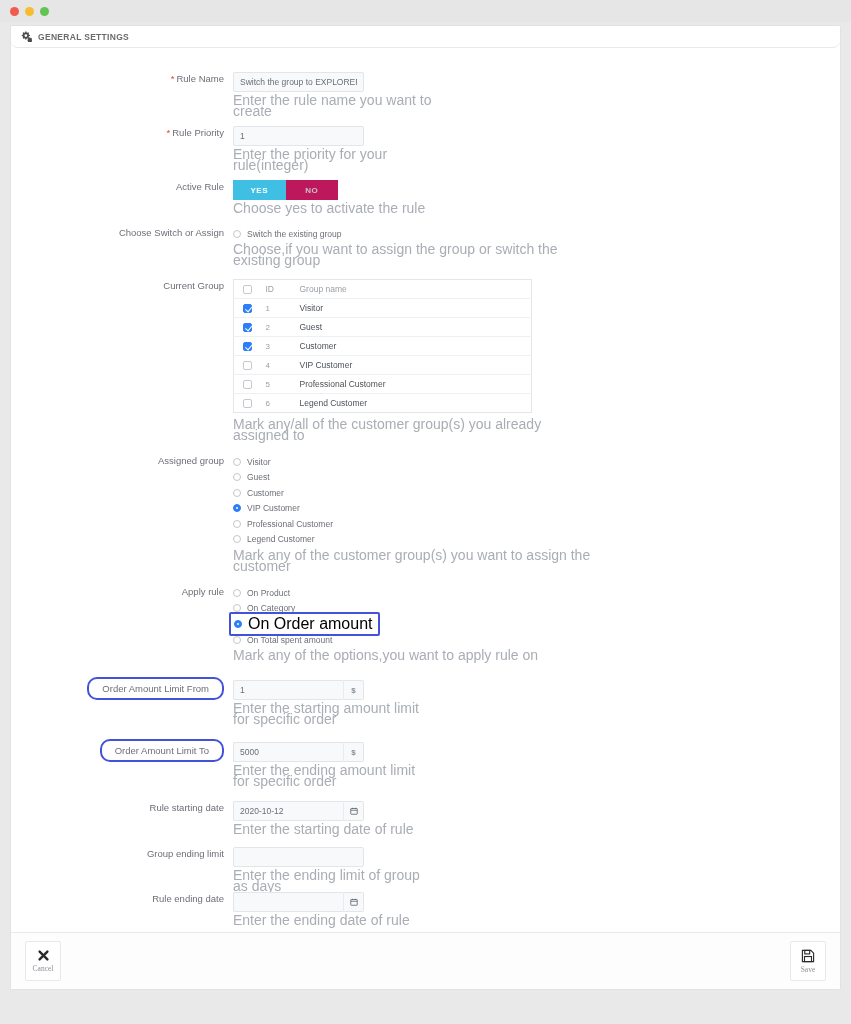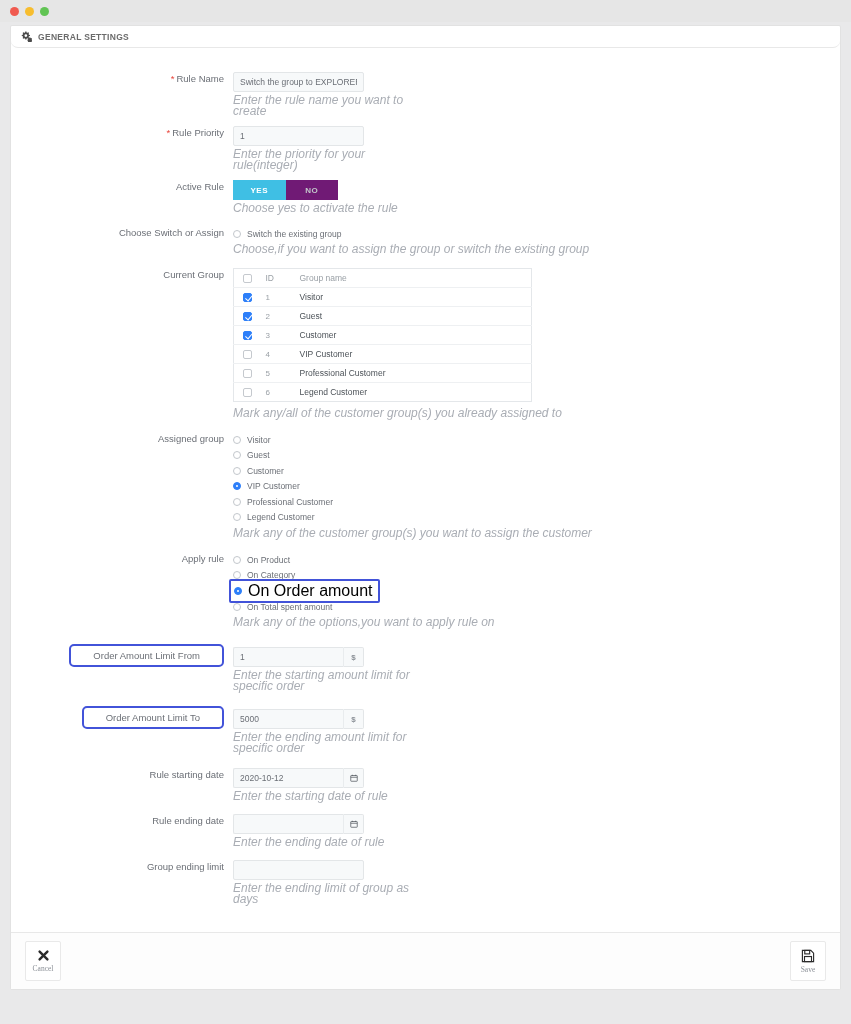--- a/index.html
+++ b/index.html
@@ -70,22 +70,21 @@
     text-align: right;
     padding-right: 9px;
     font-size: 9.5px;
     color: #6b6f76;
     line-height: 13px;
   }
   .label-col .req { color: #e8443a; margin-right: 2px; }
   .field-col { flex: 1; }
 
   .hint {
-    font-size: 12px;
-    font-style: italic;
+    font-size: 14px;
     color: #a9adb4;
     line-height: 11px;
     margin-top: 3px;
     max-width: 200px;
   }
   .hint.wide { max-width: 360px; }
 
   
   .txt {
     width: 131px;
@@ -131,21 +130,21 @@
     flex: 1;
     display: flex;
     align-items: center;
     justify-content: center;
     font-size: 8px;
     font-weight: bold;
     letter-spacing: .5px;
     cursor: pointer;
   }
   .toggle .seg.on { background: #3fbfe4; color: #ffffff; }
-  .toggle .seg.off { background: #701a75; color: #c3c7cb; }
+  .toggle .seg.off { background: #be185d; color: #c3c7cb; }
 
   
   .opt { display: flex; align-items: center; height: 15px; gap: 6px; }
   .radio {
     width: 8px; height: 8px;
     border-radius: 50%;
     border: 1px solid #c3c7cc;
     background: #fff;
     flex: none;
     position: relative;
@@ -209,22 +208,22 @@
     width: 3px; height: 5.5px;
     border: solid #fff;
     border-width: 0 1.4px 1.4px 0;
     transform: rotate(40deg);
   }
 
   
   .hl-label {
     display: inline-block;
     border: 2px solid #4253d9;
-    border-radius: 5px;
-    padding: 3px 22px;
+    border-radius: 10px;
+    padding: 3px 13px;
     font-size: 9.5px;
     color: #6b6f76;
     margin-left: 29px;
   }
 
   
   .panel-footer {
     border-top: 1px solid #e8e8e8;
     height: 57px;
     display: flex;
@@ -469,46 +468,46 @@
               <path d="M1.5 6.5 H14.5"></path>
                 <path d="M4.7 1.5 V4"></path>
                 <path d="M11.3 1.5 V4"></path>
             </svg>
           </div>
         </div>
         <div class="hint">Enter the starting date of rule</div>
       </div>
     </div>
 
+    <div class="row">
+      <div class="label-col">Group ending limit</div>
+      <div class="field-col">
+        <input class="txt" readonly="" value="" style="">
+        <div class="hint">Enter the ending limit of group as days</div>
+      </div>
+    </div>
+
     <div class="row" style="margin-bottom:12px;">
       <div class="label-col">Rule ending date</div>
       <div class="field-col">
         <div class="input-group">
           <input class="txt" readonly="" value="" style="">
           <div class="addon cal">
             <svg width="8" height="8" viewBox="0 0 16 16" fill="none" stroke="currentColor" stroke-width="1.6">
               <rect x="1.5" y="3" width="13" height="11.5" rx="1"></rect>
               <path d="M1.5 6.5 H14.5"></path>
                 <path d="M4.7 1.5 V4"></path>
                 <path d="M11.3 1.5 V4"></path>
             </svg>
           </div>
         </div>
         <div class="hint">Enter the ending date of rule</div>
       </div>
     </div>
 
-    <div class="row">
-      <div class="label-col">Group ending limit</div>
-      <div class="field-col">
-        <input class="txt" readonly="" value="" style="">
-        <div class="hint">Enter the ending limit of group as days</div>
-      </div>
-    </div>
-
   </div>
 
   <div class="panel-footer">
     <div class="fbtn">
       <span>
         <svg width="13" height="13" viewBox="0 0 16 16" fill="none" stroke="#2b2b2b" stroke-width="3" stroke-linecap="round">
           <path d="M3.2 3.2 L12.8 12.8"></path>
             <path d="M12.8 3.2 L3.2 12.8"></path>
         </svg>
       </span>

